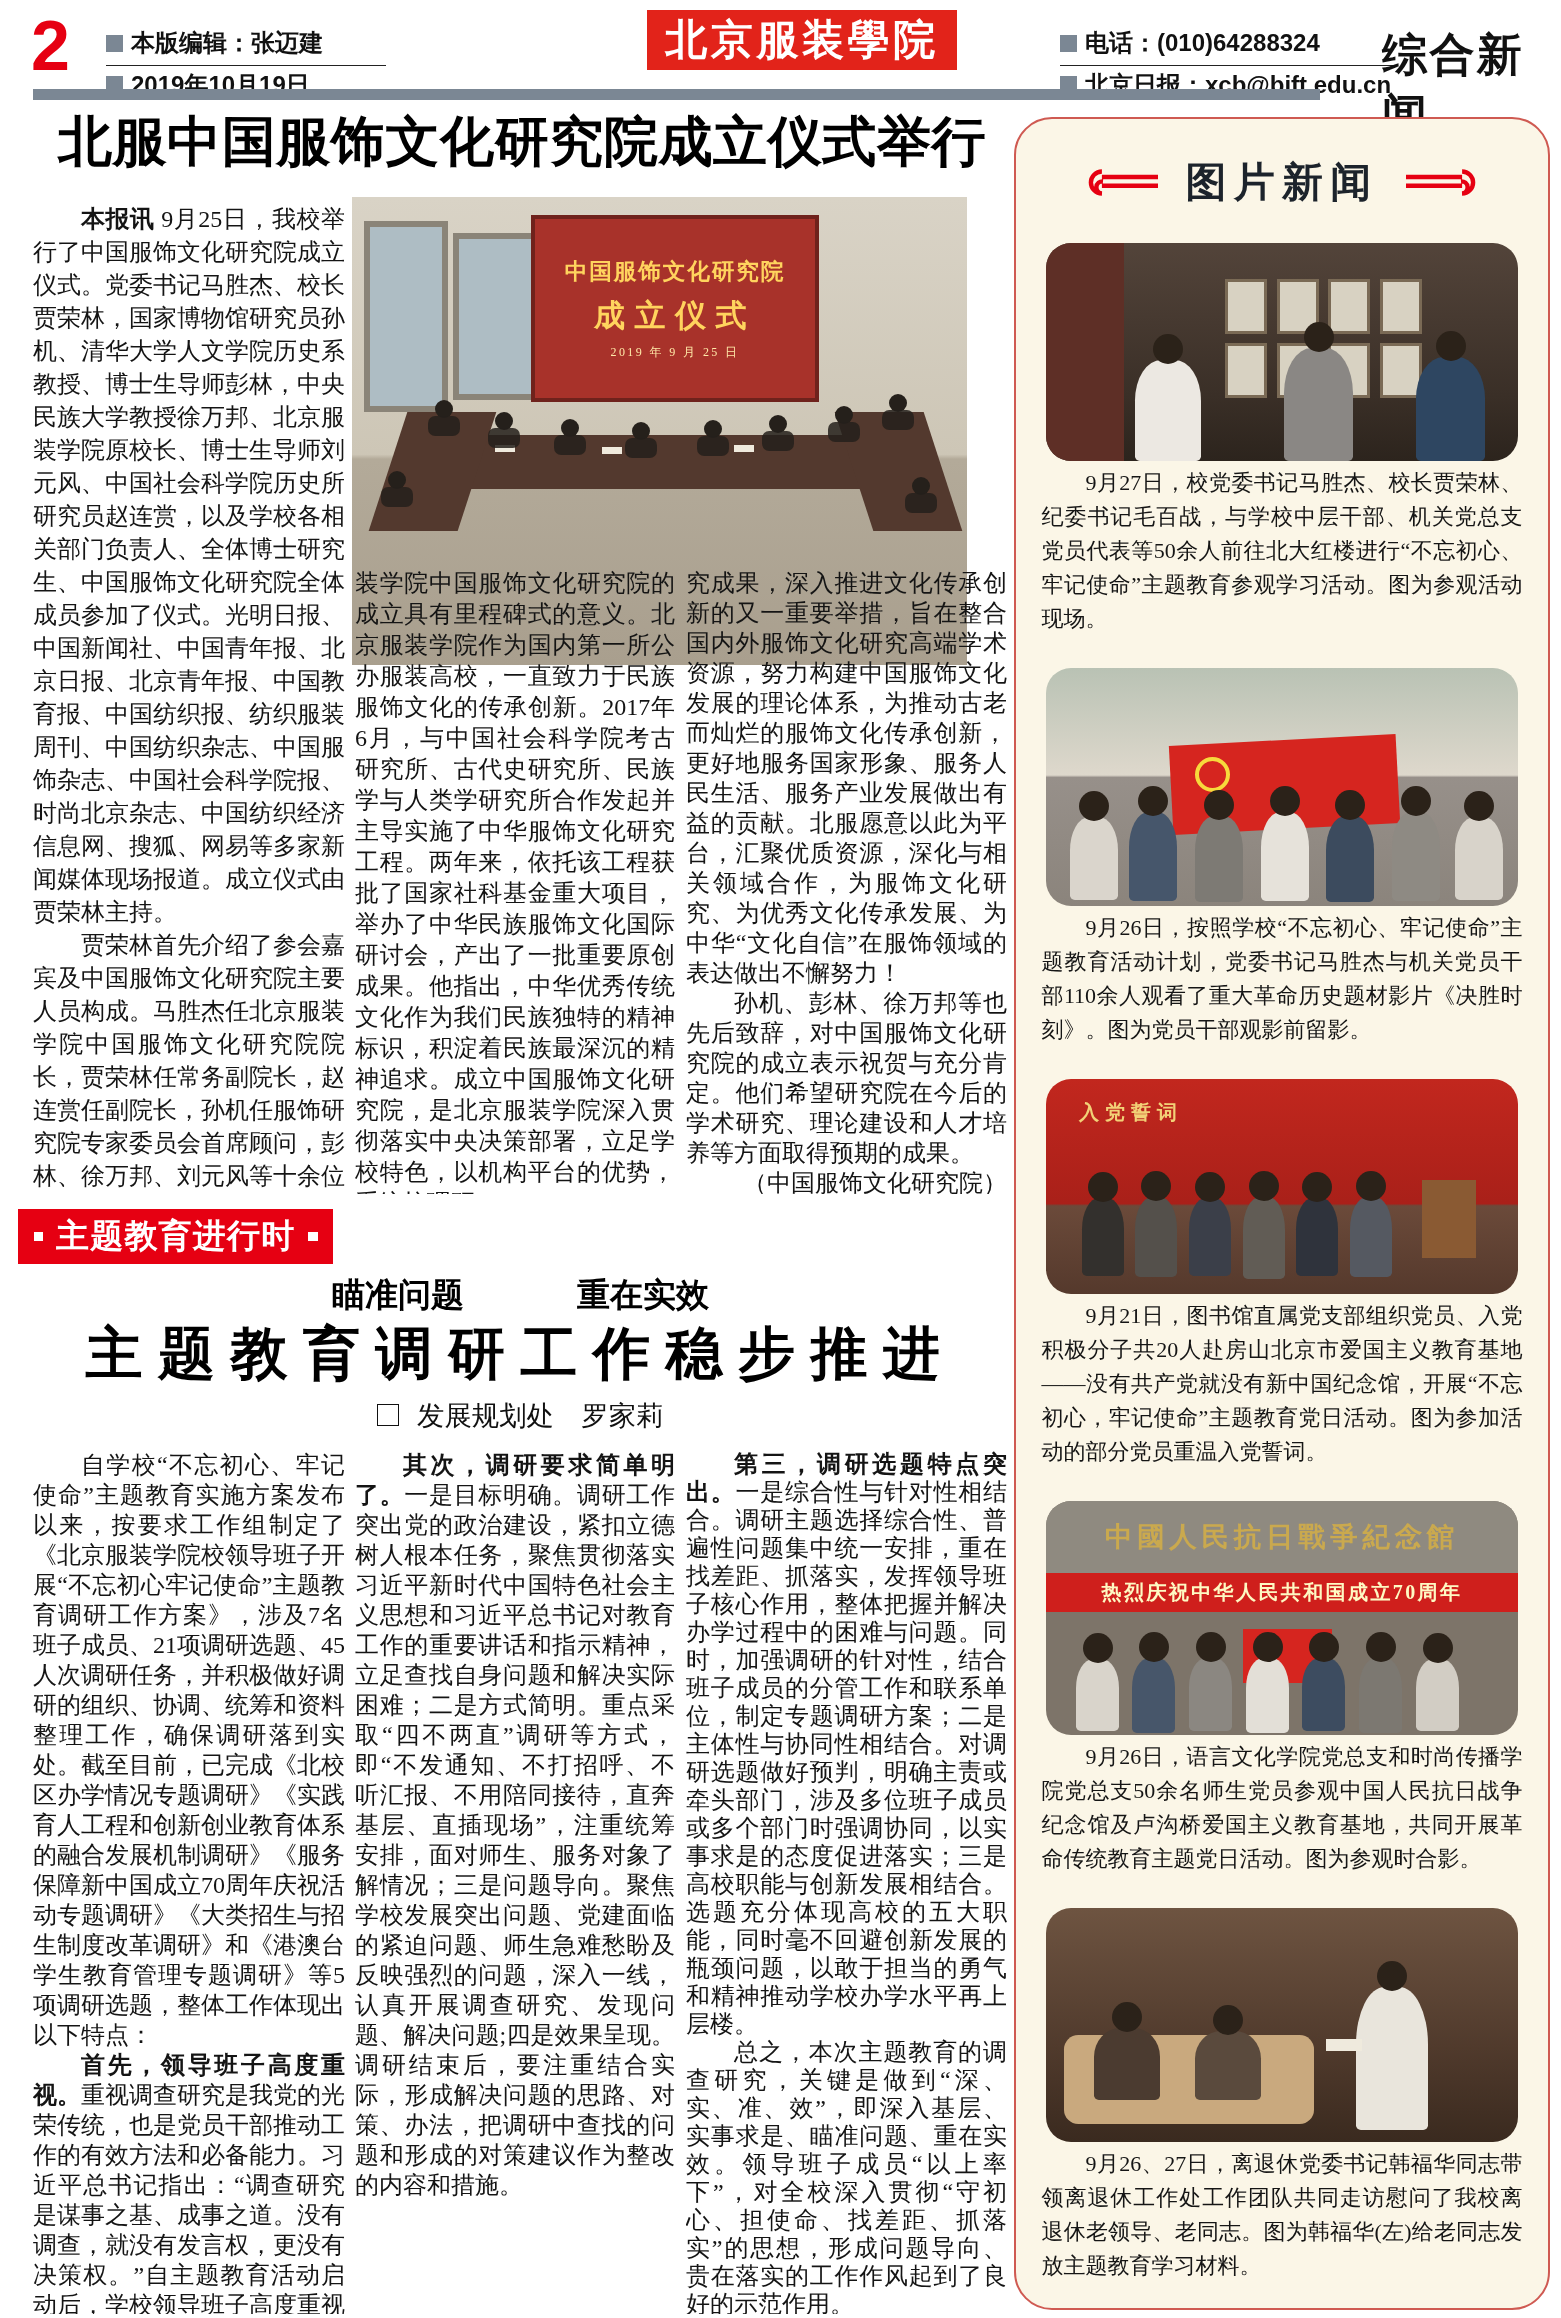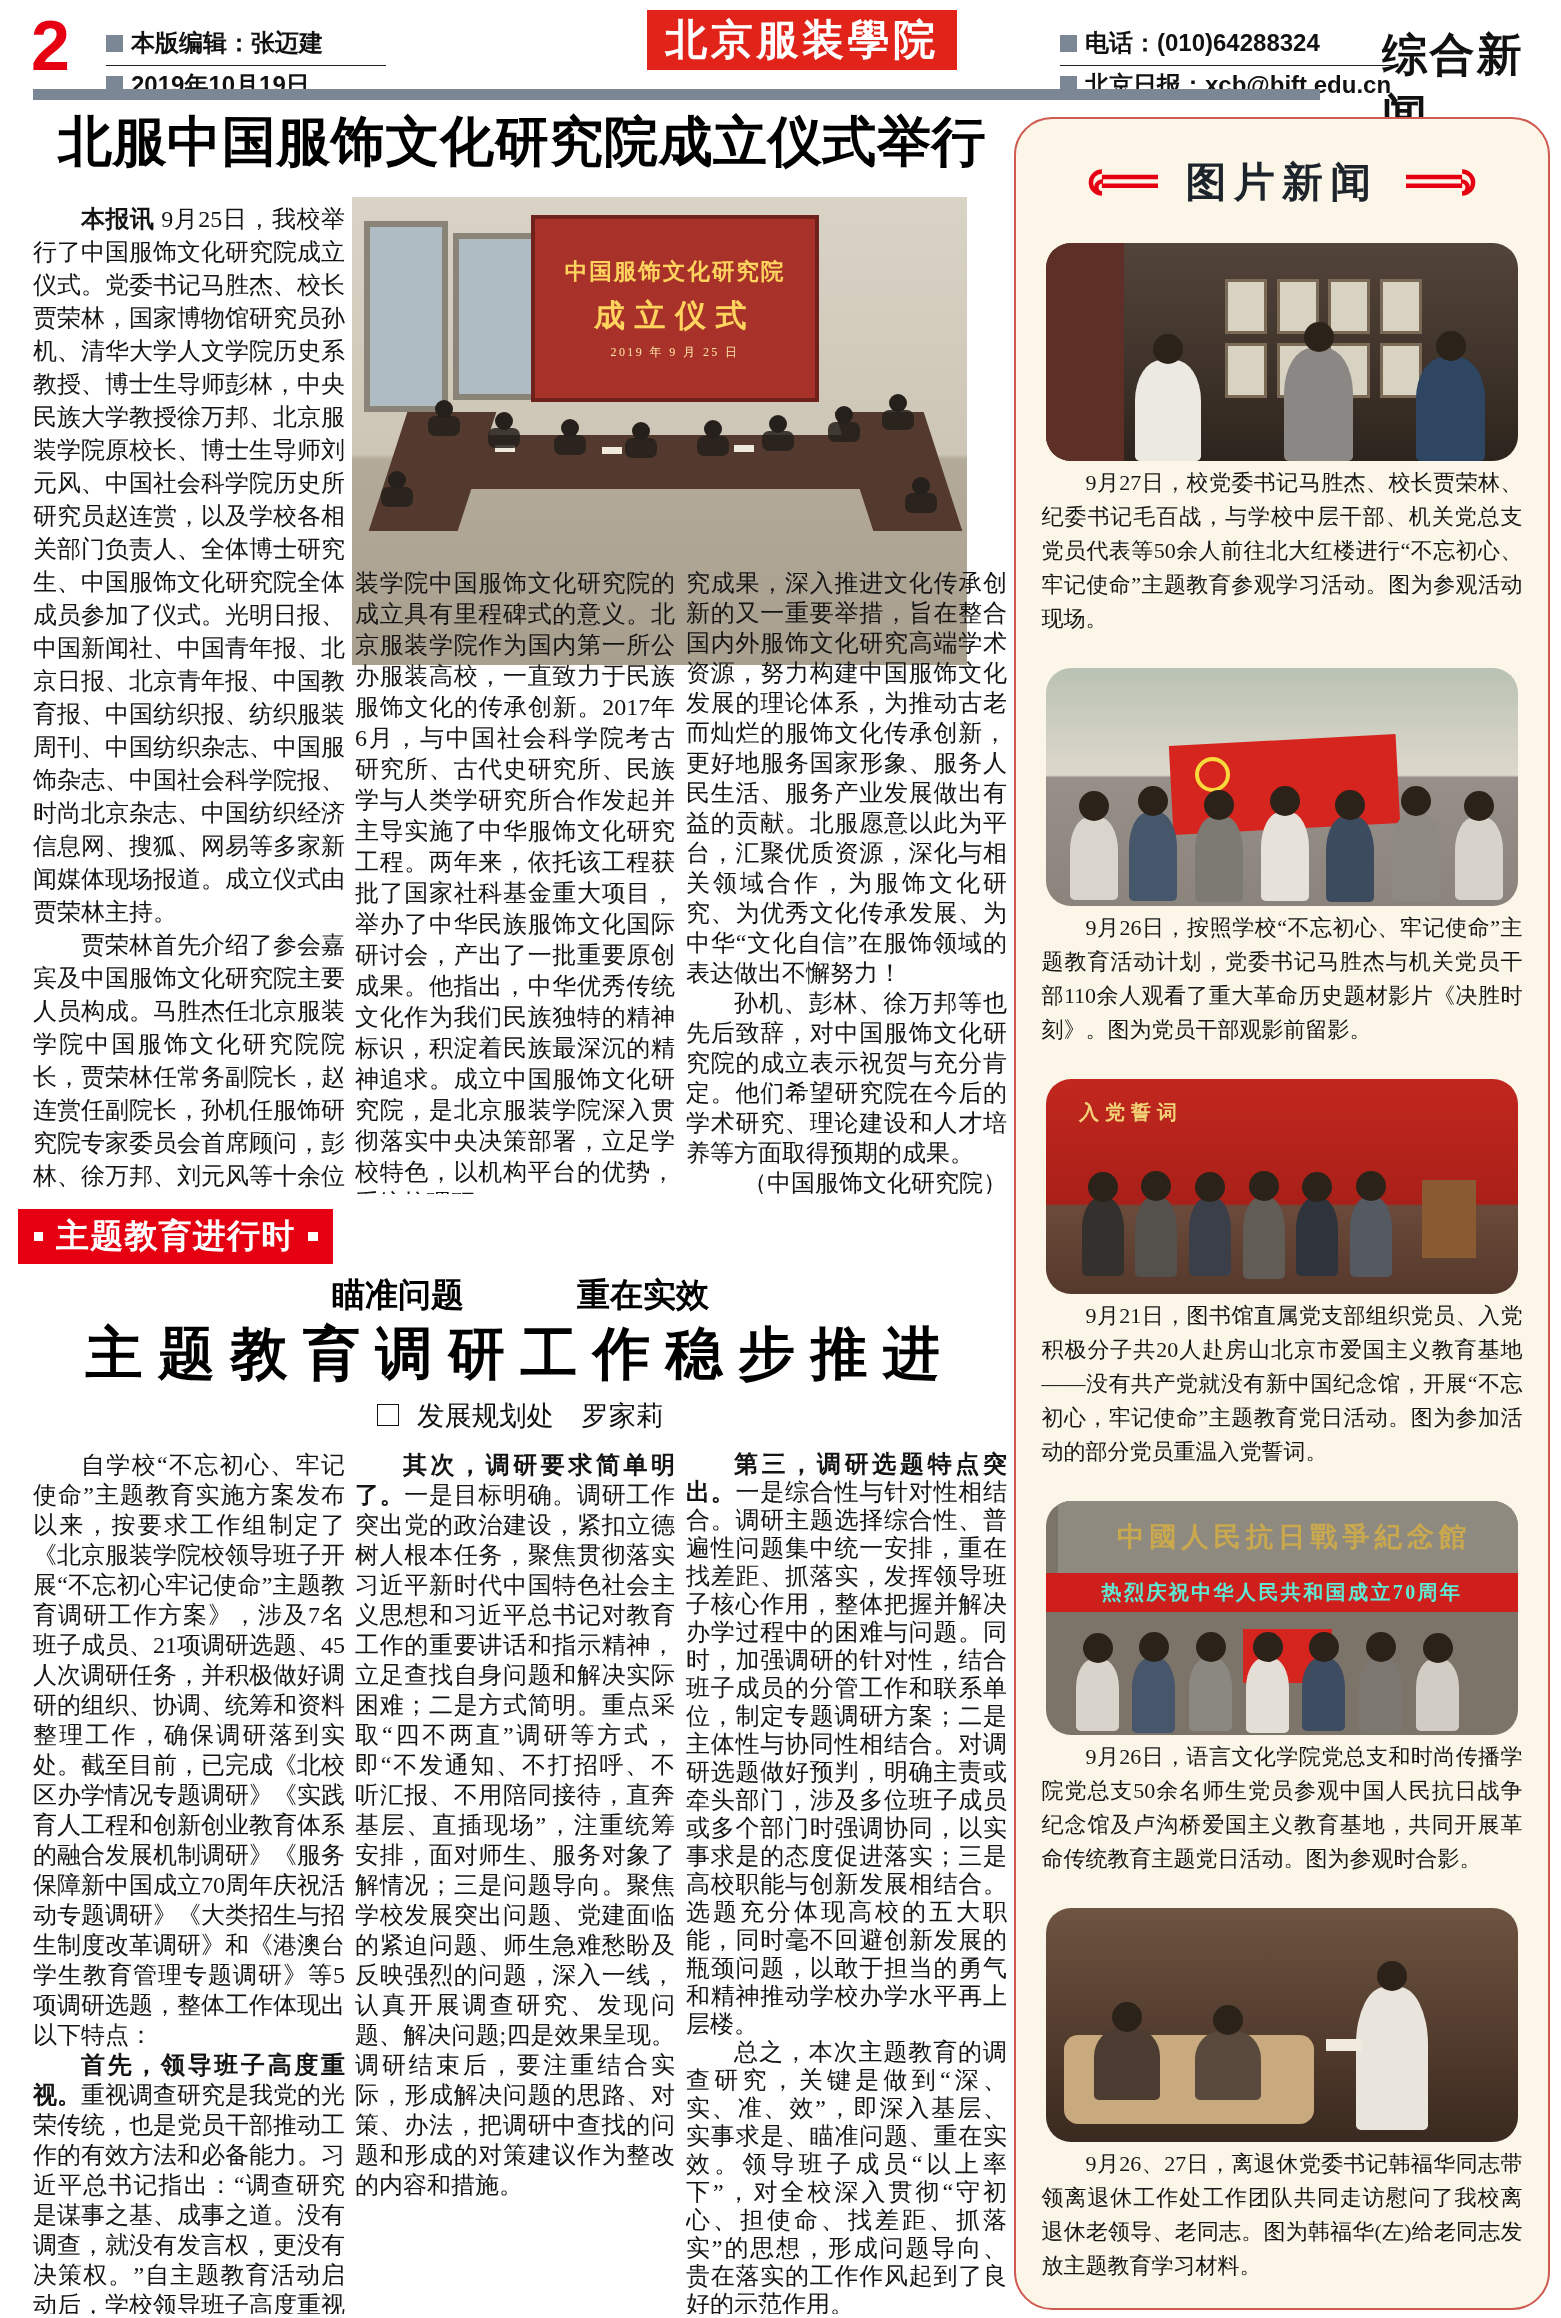--- a/index.html
+++ b/index.html
@@ -88,27 +88,27 @@
   .p2{height:238px;background:linear-gradient(#b9c2b4 0%,#ded8cc 45%,#97908a 46%,#8b847c 100%);}
   .flag{position:absolute;background:#d6251f;}
   .emblem{position:absolute;width:27.4px;height:27.4px;border-radius:50%;border:4.8px solid #f7d93c;}
   
   .p3{height:215px;background:linear-gradient(#c2271e 0%,#a92019 58%,#6b4a3a 59%,#55392c 100%);}
   .p3 .gold{position:absolute;left:33px;top:20px;font-size:20px;font-weight:700;color:#f2d177;
             letter-spacing:6px;}
   .podium{position:absolute;right:42px;bottom:36px;width:54px;height:78px;background:#8a5a33;}
   
   .p4{height:234px;background:#7d7469;}
-  .p4 .stone{position:absolute;left:12px;top:0;width:100%;height:72px;background:#8f8a80;
+  .p4 .stone{position:absolute;left:0;top:0;width:100%;height:72px;background:#8f8a80;
              display:flex;align-items:center;justify-content:center;}
   .p4 .stone span{font-size:27.4px;font-weight:900;color:#caa94e;letter-spacing:4.8px;
                   font-family:"Liberation Serif",serif;}
   .p4 .banner{position:absolute;left:0;top:72px;width:100%;height:39px;background:#cf1f1c;
               display:flex;align-items:center;justify-content:center;}
-  .p4 .banner span{font-size:20px;font-weight:700;color:#5eead4;letter-spacing:2.4px;}
+  .p4 .banner span{font-size:20px;font-weight:700;color:#fef9c3;letter-spacing:2.4px;}
   
   .p5{height:234px;background:linear-gradient(#6e5441 0%,#503a2c 60%,#3a2a1f 100%);}
   .sofa{position:absolute;left:18px;bottom:18px;width:250px;height:89px;background:#c9a97e;
         border-radius:14.3px;}
 </style>
 </head>
 <body>
 
 <div class="page">
 

